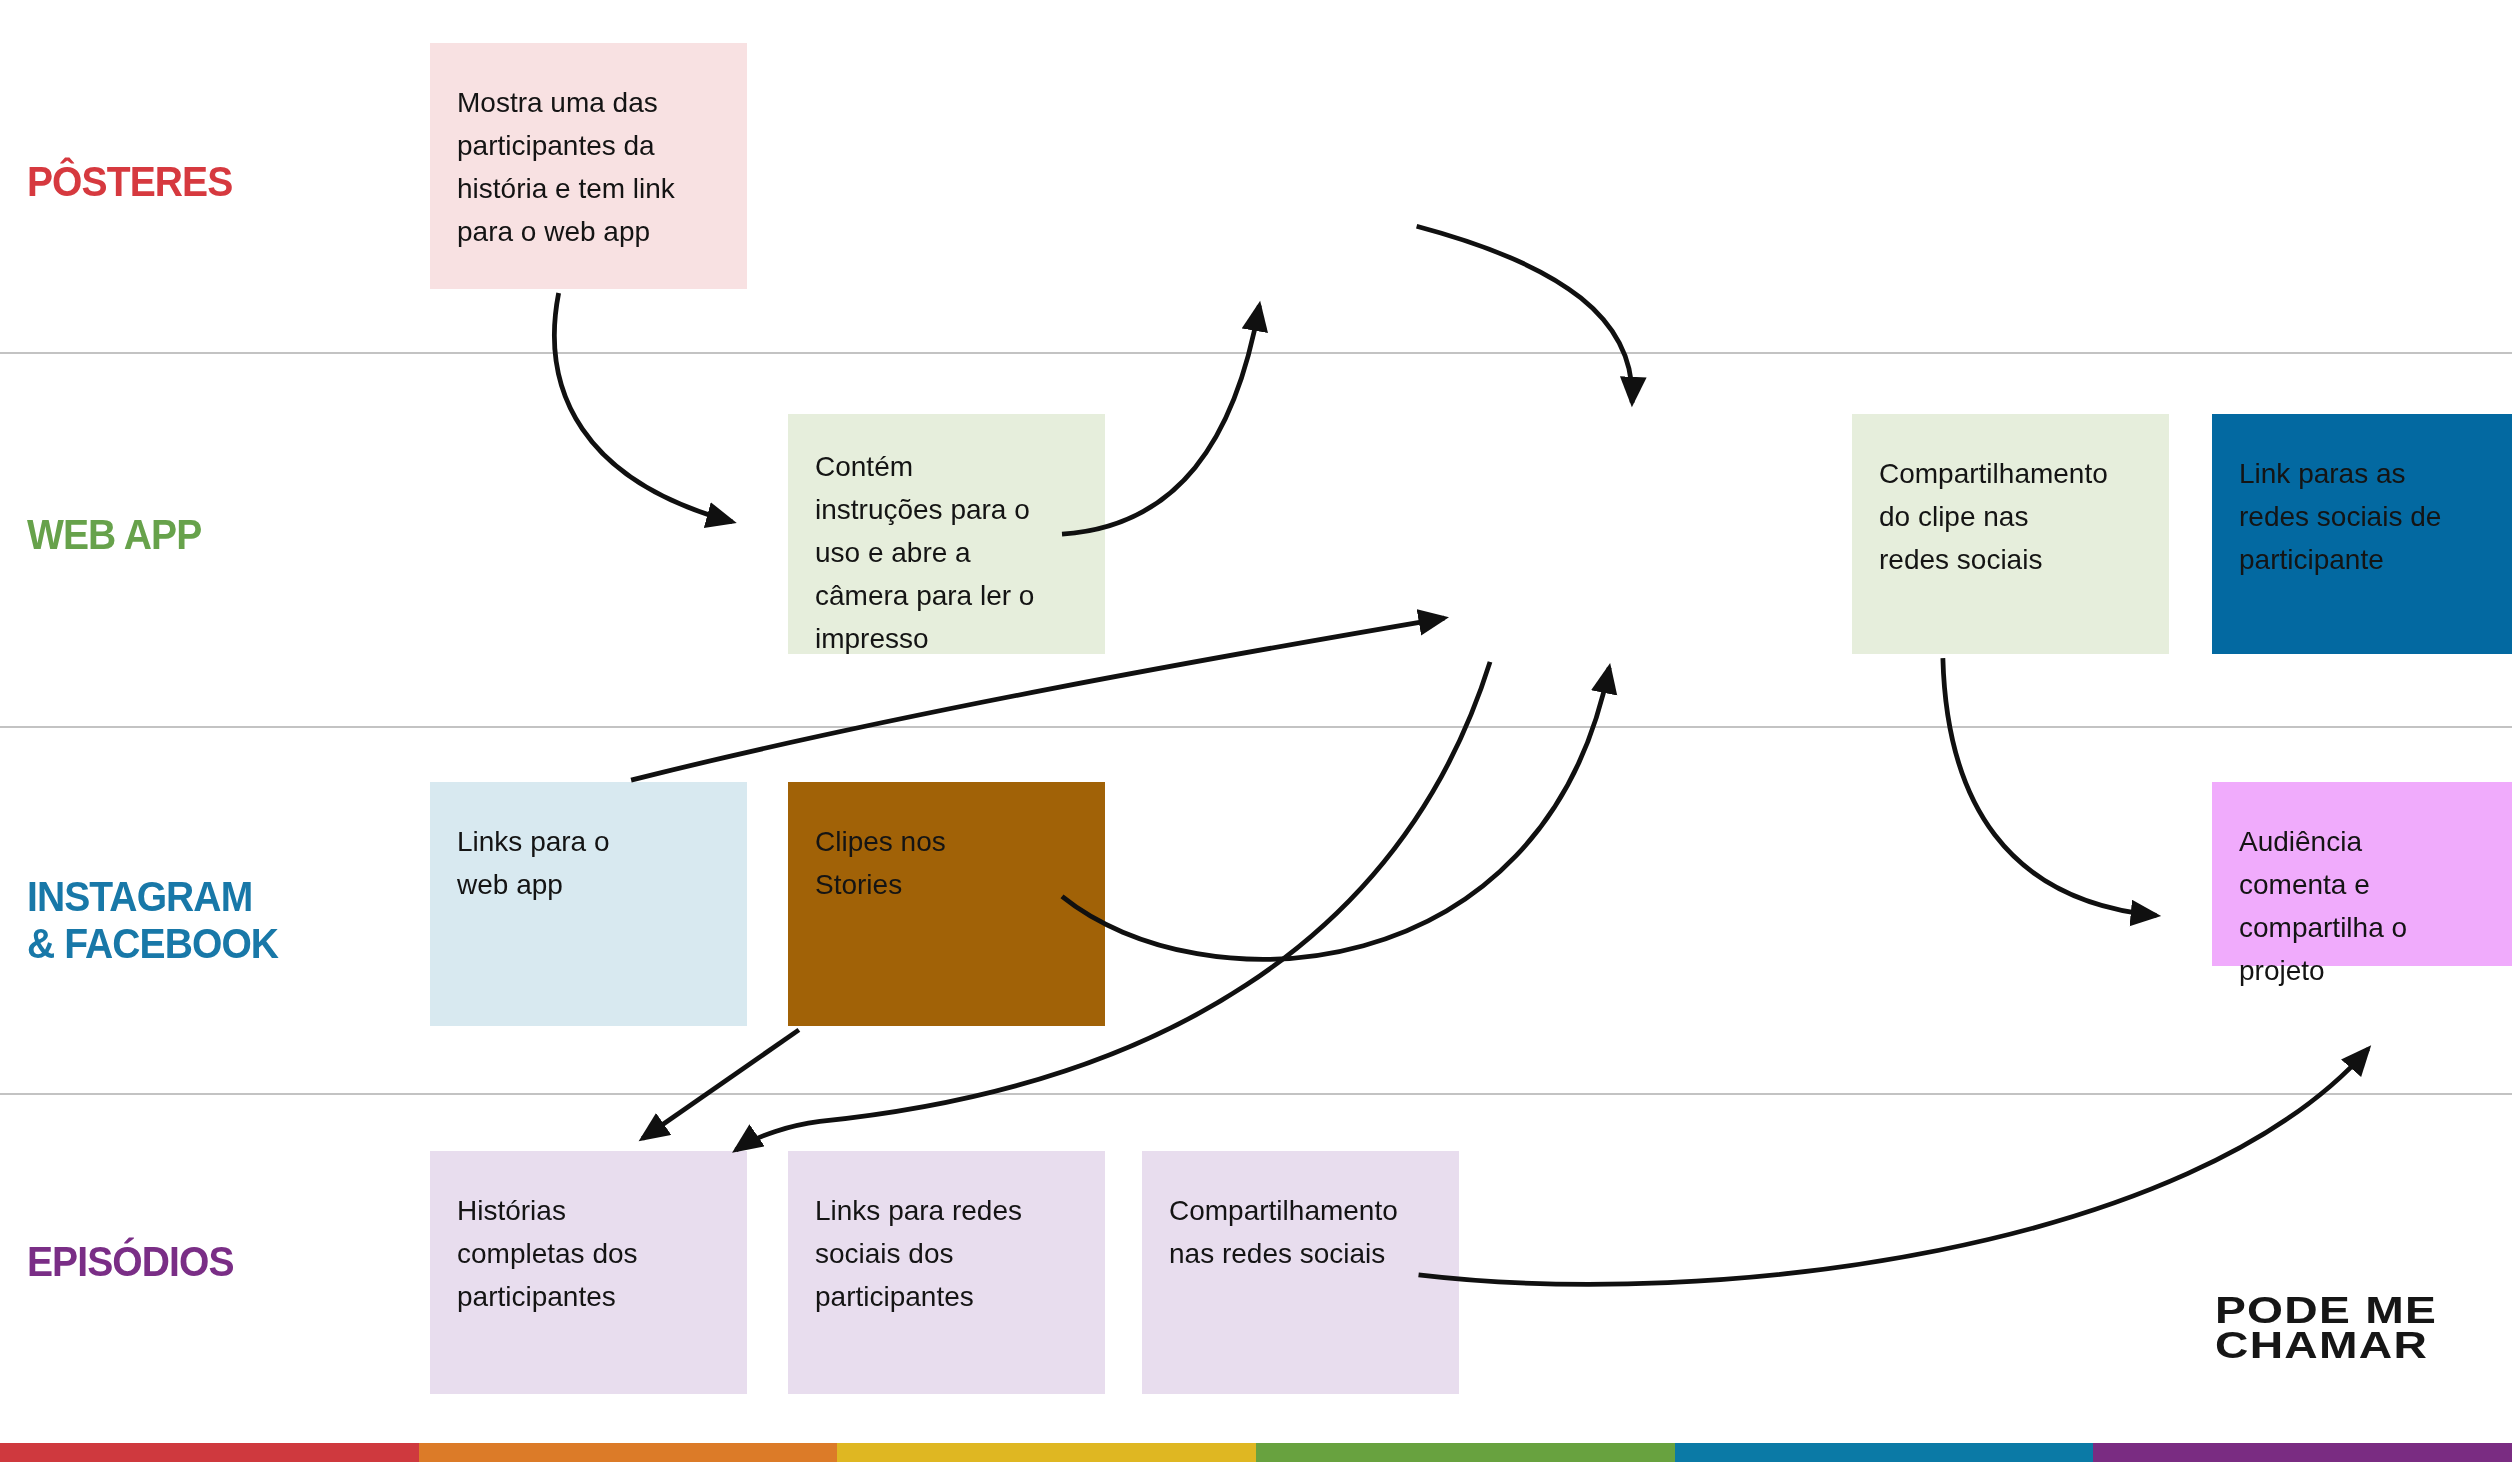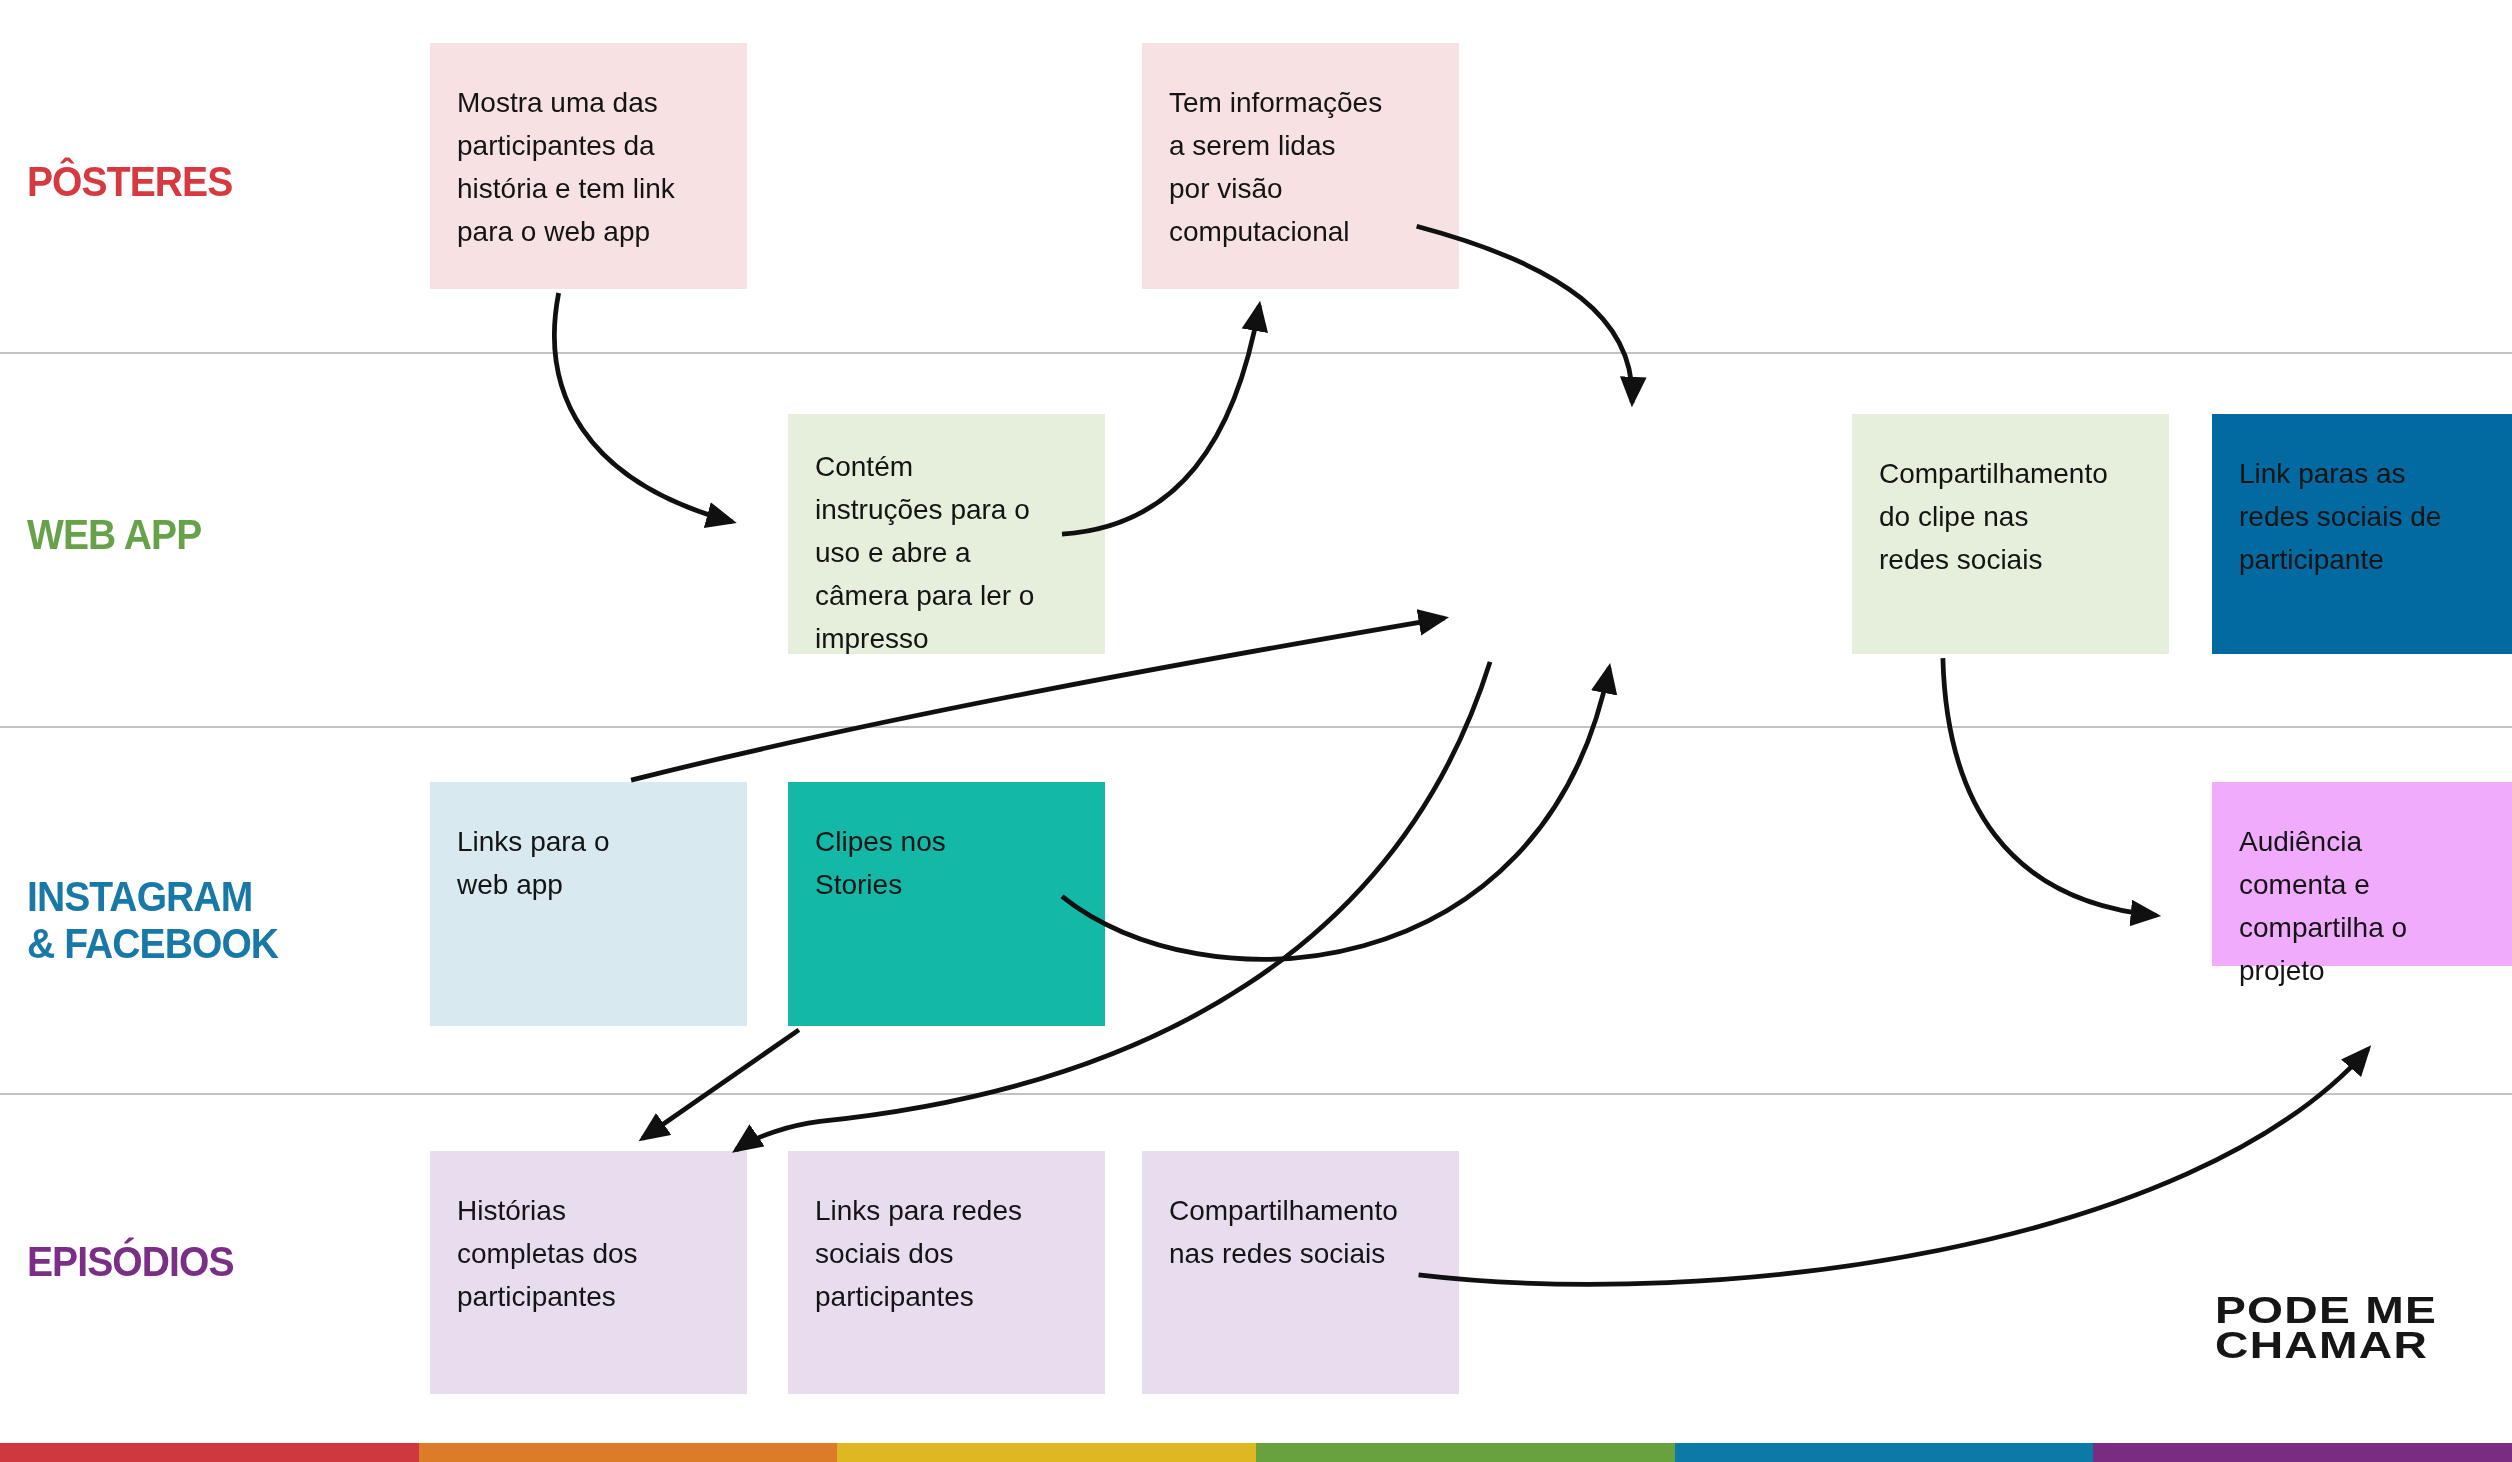--- a/index.html
+++ b/index.html
@@ -30,40 +30,36 @@
   <div class="lane-label" style="top: 158px; color: rgb(214, 57, 63);">PÔSTERES</div>
   <div class="lane-label" style="top: 511px; color: rgb(103, 162, 75);">WEB APP</div>
   <div class="lane-label" style="top: 873px; color: rgb(24, 120, 168);">INSTAGRAM
 &amp; FACEBOOK</div>
   <div class="lane-label" style="top: 1238px; color: rgb(122, 46, 134);">EPISÓDIOS</div>
 
   <div class="box" style="left: 389px; top: 43px; height: 246px; background: rgb(248, 225, 226);">Mostra uma das
 participantes da
 história e tem link
 para o web app</div>
-  <div class="box" style="left: 1101px; top: 43px; height: 246px; background: rgb(248, 225, 226);">Tem informações
-a serem lidas
-por visão
-computacional</div>
 
   <div class="box lines5" style="left: 747px; top: 414px; height: 240px; background: rgb(230, 238, 220);">Contém
 instruções para o
 uso e abre a
 câmera para ler o
 impresso</div>
   <div class="box" style="left: 1811px; top: 414px; height: 240px; background: rgb(230, 238, 220);">Compartilhamento
 do clipe nas
 redes sociais</div>
   <div class="box" style="left: 2171px; top: 414px; height: 240px; background: #0369a1;">Link paras as
 redes sociais de
 participante</div>
 
   <div class="box" style="left: 389px; top: 782px; height: 244px; background: rgb(216, 233, 240);">Links para o
 web app</div>
-  <div class="box" style="left: 747px; top: 782px; height: 244px; background: #14b8a6;">Clipes nos
+  <div class="box" style="left: 747px; top: 782px; height: 244px; background: #a16207;">Clipes nos
 Stories</div>
   <div class="box" style="left: 2171px; top: 782px; height: 184px; background: #f0abfc;">Audiência
 comenta e
 compartilha o
 projeto</div>
 
   <div class="box" style="left: 389px; top: 1151px; height: 243px; background: rgb(232, 221, 238);">Histórias
 completas dos
 participantes</div>
   <div class="box" style="left: 747px; top: 1151px; height: 243px; background: rgb(232, 221, 238);">Links para redes

